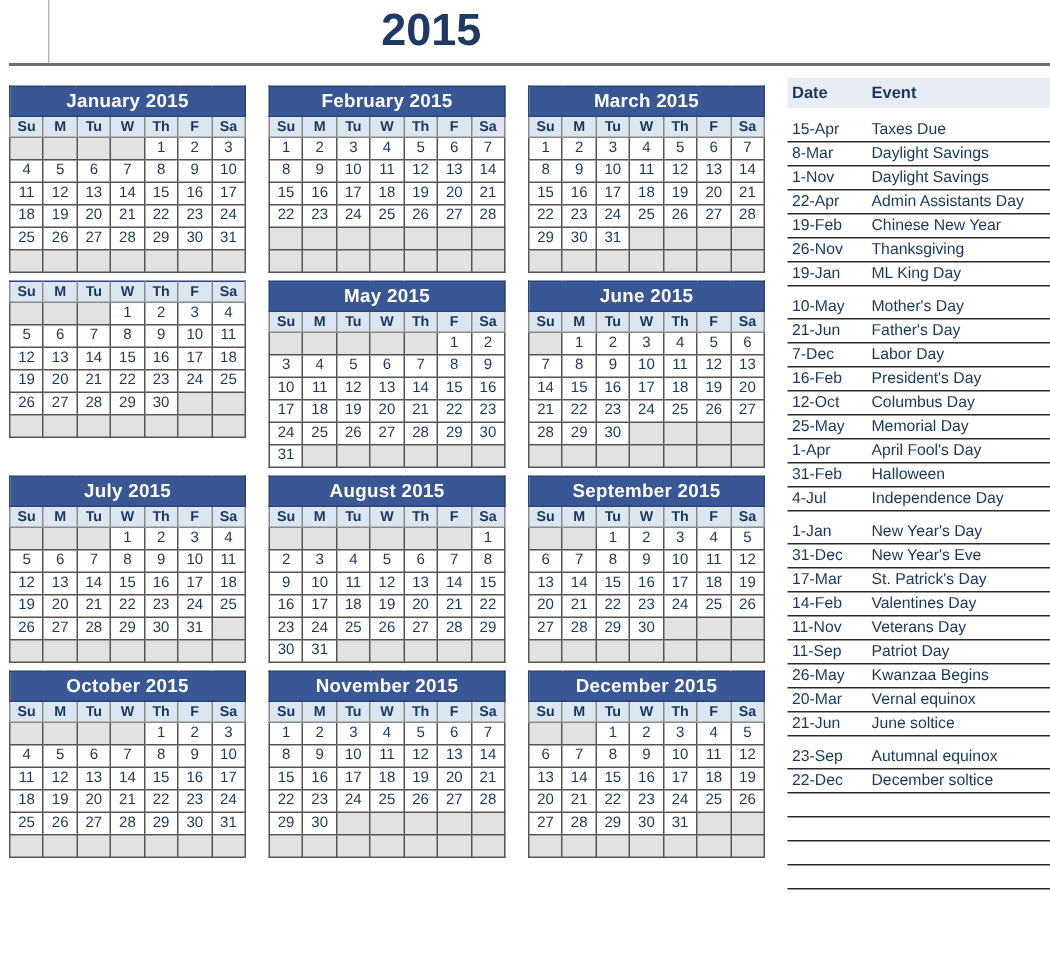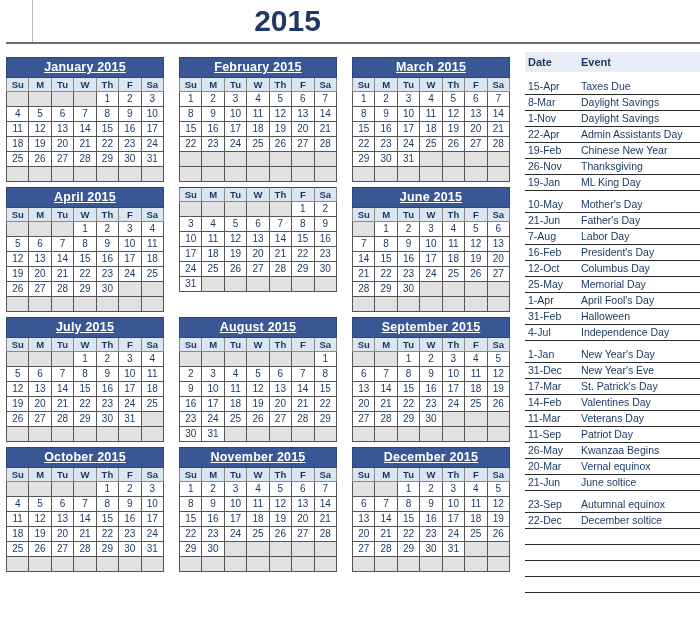--- a/index.html
+++ b/index.html
@@ -75,21 +75,20 @@
   .month-title {
     background: #3A5795;
     color: #ffffff;
     font-size: 12.5px;
     font-weight: bold;
     text-align: center;
     height: 17px;
     line-height: 17px;
     border: 1px solid #2c4476;
     letter-spacing: 0.2px;
-    text-decoration: underline;
   }
   .month th.dow {
     background: #DCE6F1;
     color: #17375E;
     font-size: 9.5px;
     font-weight: bold;
     text-align: center;
     height: 13px;
     line-height: 13px;
     border: 1px solid #8a8a8a;
@@ -391,23 +390,20 @@
             </tr>
           </tbody>
         </table>
       </div>
     </div>
     <div class="cal-row">
       <div class="cal-slot">
         <table class="month">
           <thead>
             <tr>
-              <th class="month-title" colspan="7">April 2015</th>
-            </tr>
-            <tr>
               <th class="dow">Su</th>
               <th class="dow">M</th>
               <th class="dow">Tu</th>
               <th class="dow">W</th>
               <th class="dow">Th</th>
               <th class="dow">F</th>
               <th class="dow">Sa</th>
             </tr>
           </thead>
           <tbody>
@@ -464,20 +460,23 @@
               <td class="day empty"></td>
               <td class="day empty"></td>
               <td class="day empty"></td>
             </tr>
           </tbody>
         </table>
       </div>
       <div class="cal-slot">
         <table class="month">
           <thead>
+            <tr>
+              <th class="month-title" colspan="7">May 2015</th>
+            </tr>
             <tr>
               <th class="dow">Su</th>
               <th class="dow">M</th>
               <th class="dow">Tu</th>
               <th class="dow">W</th>
               <th class="dow">Th</th>
               <th class="dow">F</th>
               <th class="dow">Sa</th>
             </tr>
           </thead>
@@ -1111,21 +1110,21 @@
         </tr>
         <tr>
           <td>10-May</td>
           <td>Mother's Day</td>
         </tr>
         <tr>
           <td>21-Jun</td>
           <td>Father's Day</td>
         </tr>
         <tr>
-          <td>7-Aug</td>
+          <td>7-Dec</td>
           <td>Labor Day</td>
         </tr>
         <tr>
           <td>16-Feb</td>
           <td>President's Day</td>
         </tr>
         <tr>
           <td>12-Oct</td>
           <td>Columbus Day</td>
         </tr>
@@ -1159,21 +1158,21 @@
         </tr>
         <tr>
           <td>17-Mar</td>
           <td>St. Patrick's Day</td>
         </tr>
         <tr>
           <td>14-Feb</td>
           <td>Valentines Day</td>
         </tr>
         <tr>
-          <td>11-Mar</td>
+          <td>11-Nov</td>
           <td>Veterans Day</td>
         </tr>
         <tr>
           <td>11-Sep</td>
           <td>Patriot Day</td>
         </tr>
         <tr>
           <td>26-May</td>
           <td>Kwanzaa Begins</td>
         </tr>

